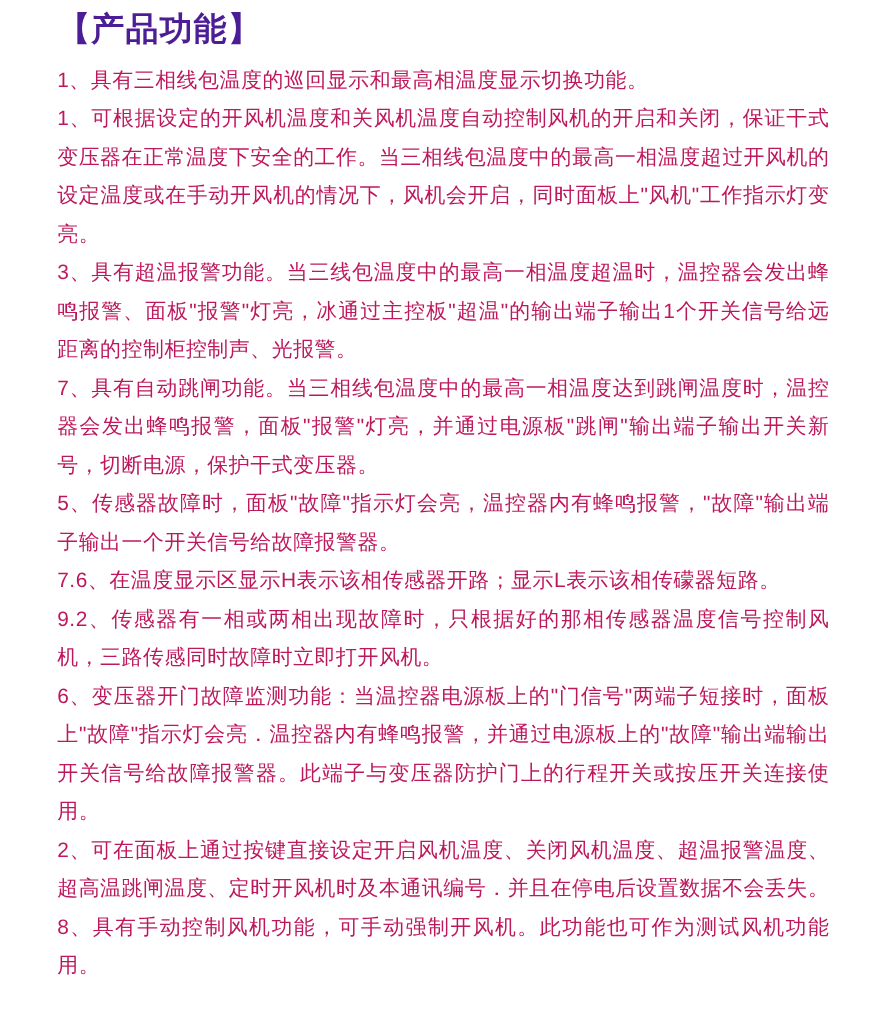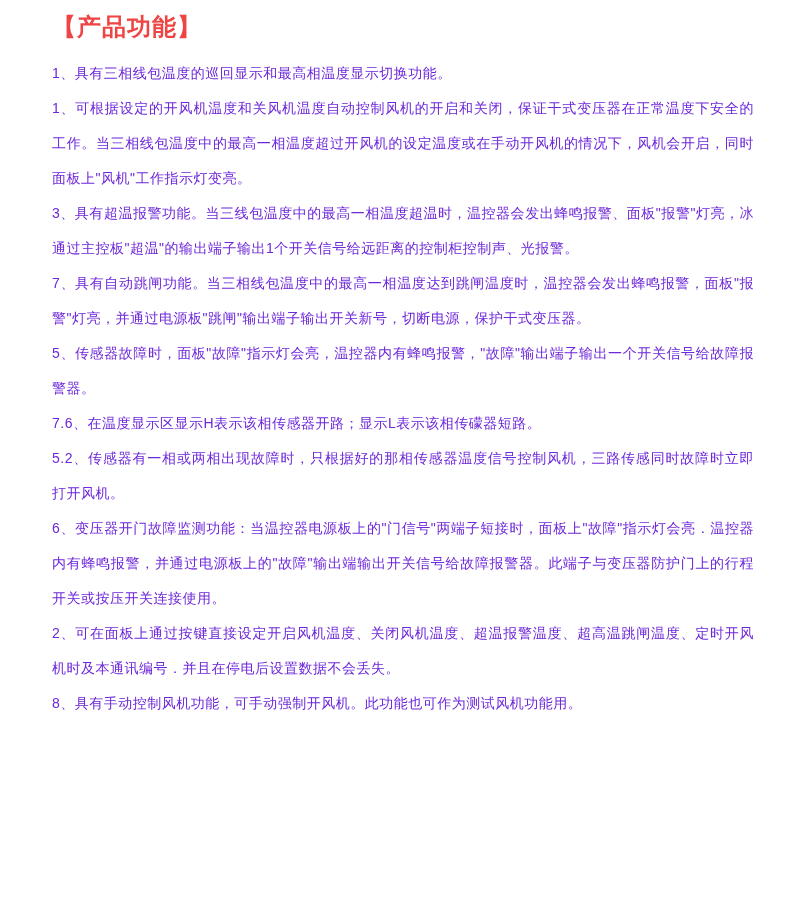--- a/index.html
+++ b/index.html
@@ -12,53 +12,53 @@
     overflow: hidden;
     font-family: "Liberation Sans", "DejaVu Sans", sans-serif;
   }
   .page {
     width: 790px;
     height: 924px;
     padding: 6px 36px 10px 52px;
     background: #ffffff;
   }
   .section-title {
-    color: #ef4444;
-    font-size: 24px;
+    color: #4c1d95;
+    font-size: 30px;
     font-weight: bold;
     line-height: 38px;
     margin: 2px 0 10px 0;
     letter-spacing: 1px;
   }
   .feature-list {
     margin: 0;
     padding: 0;
   }
   .feature {
     margin: 0;
     padding: 0;
-    font-size: 14px;
+    font-size: 19px;
     line-height: 35px;
-    color: #6d28d9;
+    color: #be185d;
     text-align: justify;
     text-justify: inter-ideograph;
     word-break: break-all;
     letter-spacing: 0.5px;
   }
 </style>
 </head>
 <body>
 
 <div class="page">
   <h1 class="section-title">【产品功能】</h1>
   <div class="feature-list">
     <p class="feature">1、具有三相线包温度的巡回显示和最高相温度显示切换功能。</p>
     <p class="feature">1、可根据设定的开风机温度和关风机温度自动控制风机的开启和关闭，保证干式变压器在正常温度下安全的工作。当三相线包温度中的最高一相温度超过开风机的设定温度或在手动开风机的情况下，风机会开启，同时面板上"风机"工作指示灯变亮。</p>
     <p class="feature">3、具有超温报警功能。当三线包温度中的最高一相温度超温时，温控器会发出蜂鸣报警、面板"报警"灯亮，冰通过主控板"超温"的输出端子输出1个开关信号给远距离的控制柜控制声、光报警。</p>
     <p class="feature">7、具有自动跳闸功能。当三相线包温度中的最高一相温度达到跳闸温度时，温控器会发出蜂鸣报警，面板"报警"灯亮，并通过电源板"跳闸"输出端子输出开关新号，切断电源，保护干式变压器。</p>
     <p class="feature">5、传感器故障时，面板"故障"指示灯会亮，温控器内有蜂鸣报警，"故障"输出端子输出一个开关信号给故障报警器。</p>
     <p class="feature">7.6、在温度显示区显示H表示该相传感器开路；显示L表示该相传礞器短路。</p>
-    <p class="feature">5.2、传感器有一相或两相出现故障时，只根据好的那相传感器温度信号控制风机，三路传感同时故障时立即打开风机。</p>
+    <p class="feature">9.2、传感器有一相或两相出现故障时，只根据好的那相传感器温度信号控制风机，三路传感同时故障时立即打开风机。</p>
     <p class="feature">6、变压器开门故障监测功能：当温控器电源板上的"门信号"两端子短接时，面板上"故障"指示灯会亮．温控器内有蜂鸣报警，并通过电源板上的"故障"输出端输出开关信号给故障报警器。此端子与变压器防护门上的行程开关或按压开关连接使用。</p>
     <p class="feature">2、可在面板上通过按键直接设定开启风机温度、关闭风机温度、超温报警温度、超高温跳闸温度、定时开风机时及本通讯编号．并且在停电后设置数据不会丢失。</p>
     <p class="feature">8、具有手动控制风机功能，可手动强制开风机。此功能也可作为测试风机功能用。</p>
   </div>
 </div>
 
 </body></html>

